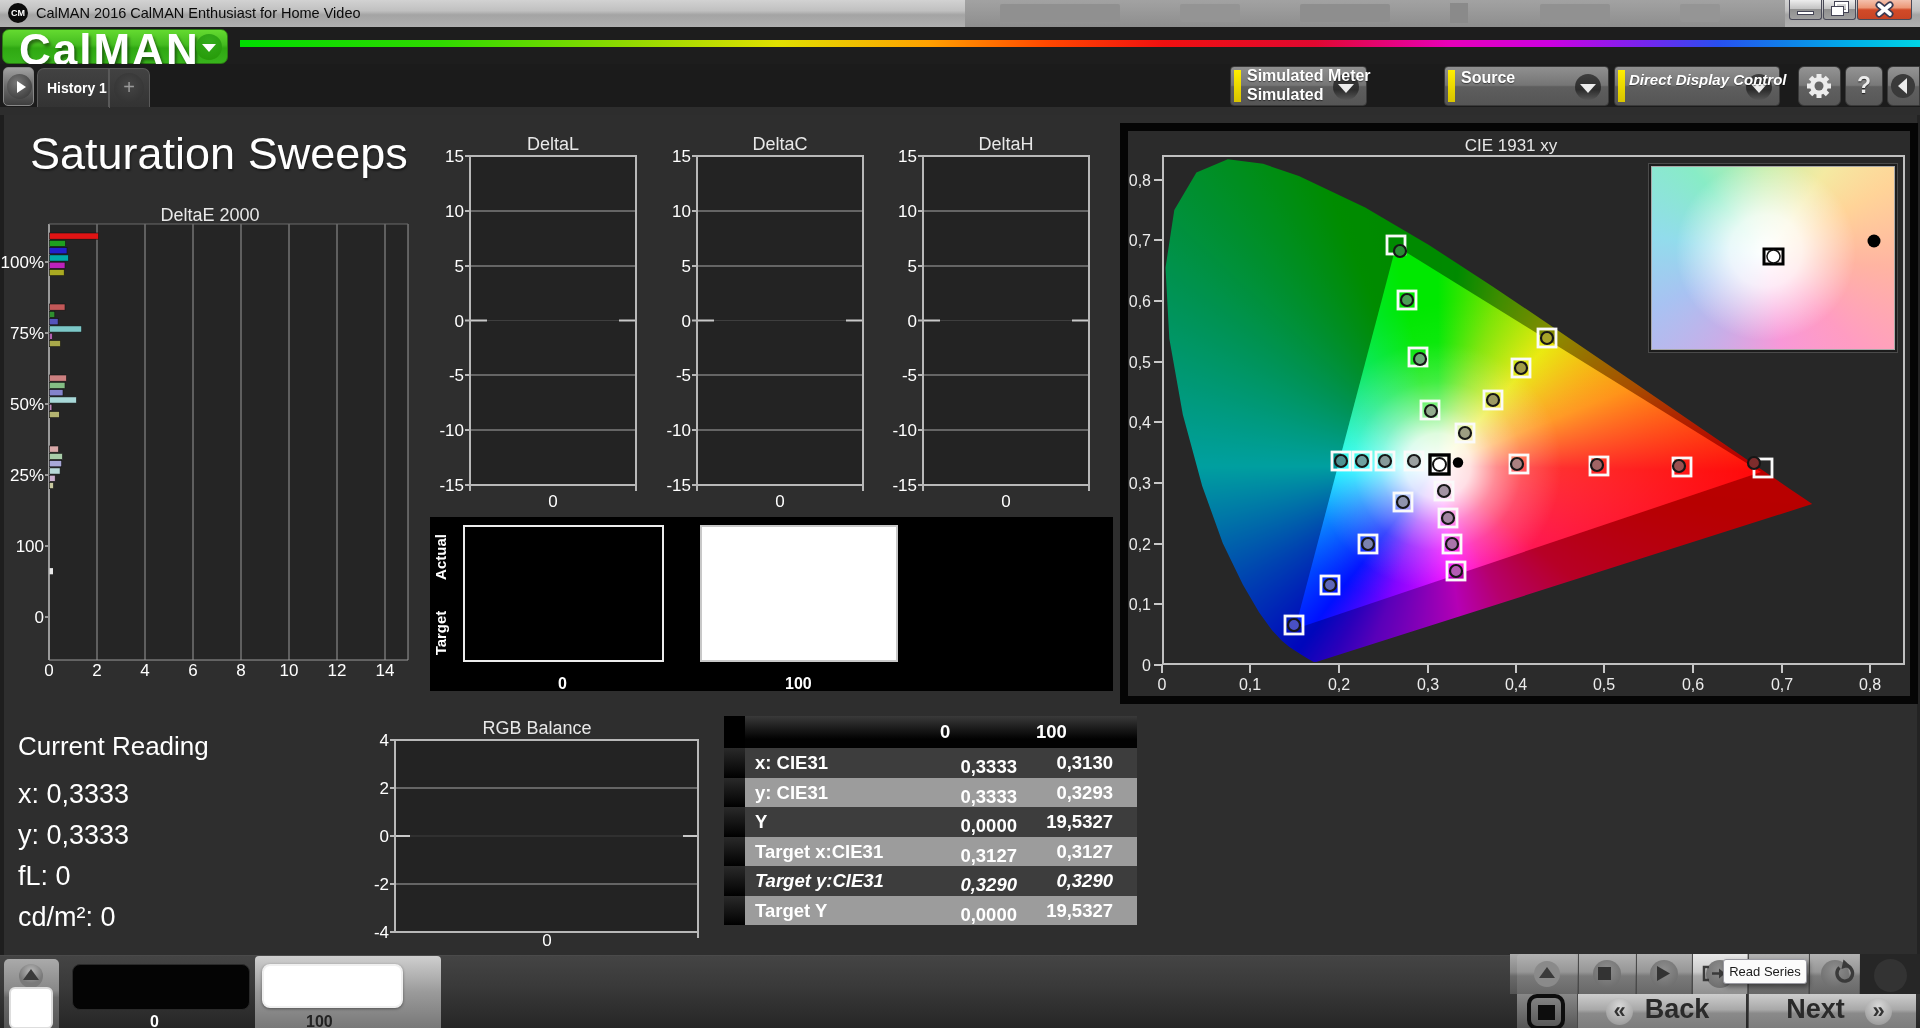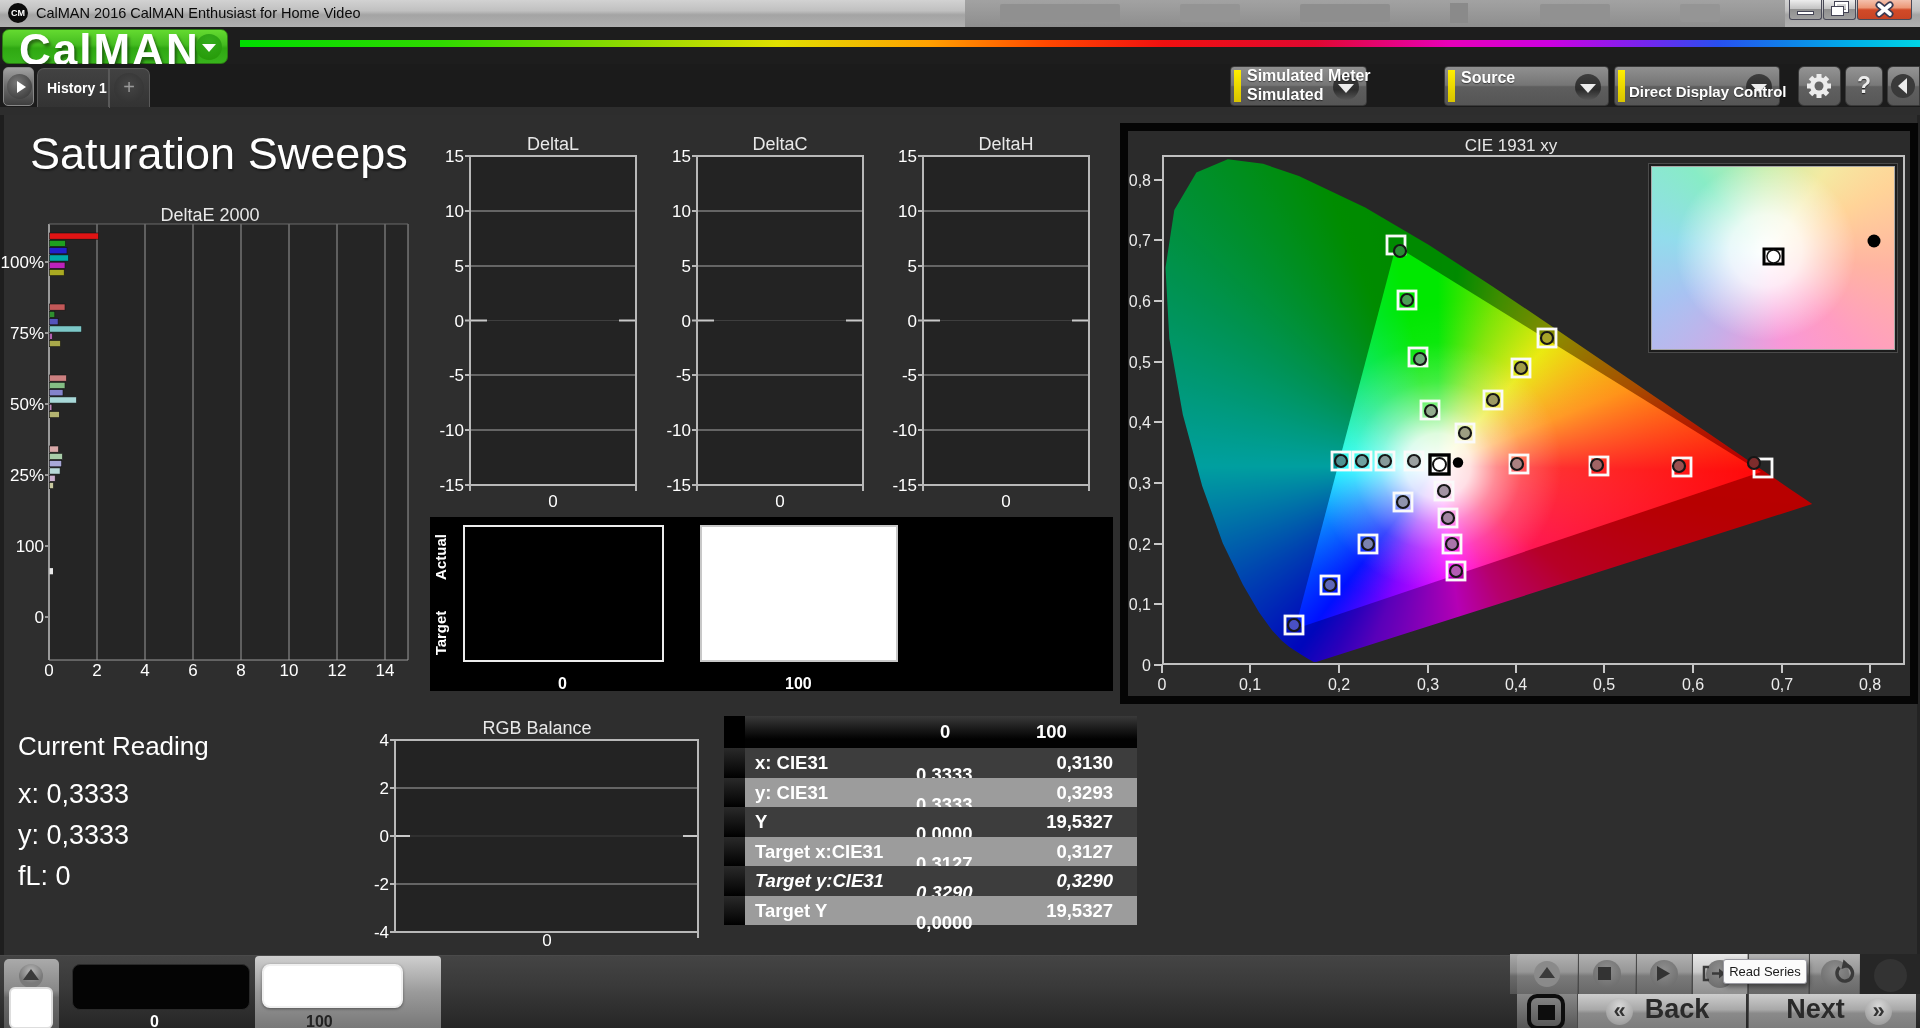--- a/index.html
+++ b/index.html
@@ -106,21 +106,21 @@
   color:#2a2a2a; font-size:27px; font-weight:bold; text-align:center; border-left:1px solid #4a4a4a; }
 .navbtn .circ { position:absolute; width:27px; height:27px; border-radius:50%; top:4px;
   background:radial-gradient(circle at 50% 30%,#d8d8d8,#909090); color:#333; font-size:22px; line-height:25px; font-weight:bold; }
 #tooltip { position:absolute; left:1723px; top:959px; width:84px; height:25px; background:#fbfbfb;
   border:1px solid #9a9aa2; border-radius:3px; box-shadow:2px 3px 5px rgba(0,0,0,.45);
   color:#1a1a1a; font-size:13px; text-align:center; line-height:23px; z-index:9; }
 #tablewrap { position:absolute; left:724px; top:716px; width:413px; }
 .trow { position:relative; width:100%; height:29.5px; color:#fff; font-size:18.5px; font-weight:bold; }
 .trow .blk { position:absolute; left:0; top:0; width:21px; height:100%; background:linear-gradient(180deg,#2a2a2a,#000); }
 .trow .lbl { position:absolute; left:31px; top:4px; }
-.trow .v1 { position:absolute; left:192px; width:101px; top:16px; text-align:left; }
+.trow .v1 { position:absolute; left:192px; width:101px; top:8px; text-align:right; }
 .trow .v2 { position:absolute; left:288px; width:101px; top:4px; text-align:right; }
 </style></head><body>
 <div id="titlebar">
   <div class="shade"></div>
   <div style="position:absolute;left:1000px;top:4px;width:120px;height:18px;background:#909090;border-radius:2px;"></div>
   <div style="position:absolute;left:1180px;top:4px;width:60px;height:18px;background:#949494;border-radius:2px;"></div>
   <div style="position:absolute;left:1300px;top:4px;width:90px;height:18px;background:#8e8e8e;border-radius:2px;"></div>
   <div style="position:absolute;left:1450px;top:3px;width:18px;height:20px;background:#8a8a8a;"></div>
   <div style="position:absolute;left:1540px;top:4px;width:70px;height:18px;background:#919191;border-radius:2px;"></div>
   <div style="position:absolute;left:1680px;top:4px;width:40px;height:18px;background:#959595;border-radius:2px;"></div>
@@ -170,21 +170,21 @@
   <div style="position:absolute;left:16px;top:19px;">Simulated</div>
   <span class="arr"></span>
   </div>
 <div class="ddbtn" style="left:1444px; width:165px;">
     <span class="stripe"></span>
   <div style="position:absolute;left:16px;top:2px;">Source</div>
   <span class="arr"></span>
   </div>
 <div class="ddbtn" style="left:1614px; width:166px;">
     <span class="stripe"></span>
-  <div style="position:absolute;left:14px;top:16px;font-size:15px;z-index:2;">Direct Display Control</div>
+  <div style="position:absolute;left:14px;top:4px;font-size:15px;z-index:2;font-style:italic;">Direct Display Control</div>
   <span class="arr"></span>
   </div>
 <div class="sqbtn" style="left:1798px; width:43px;">
   <svg width="41" height="38" viewBox="0 0 41 38">
       <g fill="#ececec">
         <circle cx="20" cy="19" r="9"></circle>
   <g stroke="#ececec" stroke-width="5">
           <line x1="20" y1="7" x2="20" y2="31"></line>
           <line x1="8" y1="19" x2="32" y2="19"></line>
           <line x1="11.5" y1="10.5" x2="28.5" y2="27.5"></line>
@@ -356,20 +356,21 @@
   <div class="sw0"></div>
   <div class="sw100"></div>
   <div class="lab" style="left:128px;">0</div>
   <div class="lab" style="left:355px;">100</div>
 </div>
 <div id="curread">
   <h2>Current Reading</h2>
   <div>x: 0,3333</div>
   <div>y: 0,3333</div>
   <div>fL: 0</div>
+  <div>cd/m²: 0</div>
 </div>
 <svg class="abs" style="left:368px;top:715px;" width="342" height="235">
     <text x="169" y="19" font-size="18" fill="#e8e8e8" text-anchor="middle">RGB Balance</text>
     <rect x="27" y="25" width="303" height="192" fill="#232323" stroke="#b8b8b8" stroke-width="2"></rect>
     <text x="21" y="31" font-size="17" fill="#fff" text-anchor="end">4</text>
     <line x1="22" y1="25" x2="27" y2="25" stroke="#b8b8b8" stroke-width="2"></line>
     <line x1="28" y1="73" x2="329" y2="73" stroke="#a8a8a8" stroke-width="1"></line>
     <text x="21" y="79" font-size="17" fill="#fff" text-anchor="end">2</text>
     <line x1="22" y1="73" x2="27" y2="73" stroke="#b8b8b8" stroke-width="2"></line>
     <text x="21" y="127" font-size="17" fill="#fff" text-anchor="end">0</text>

